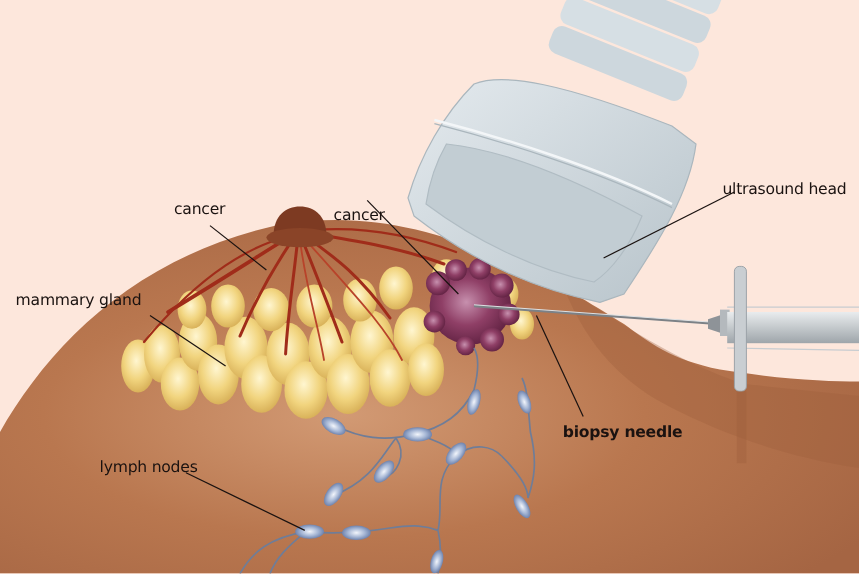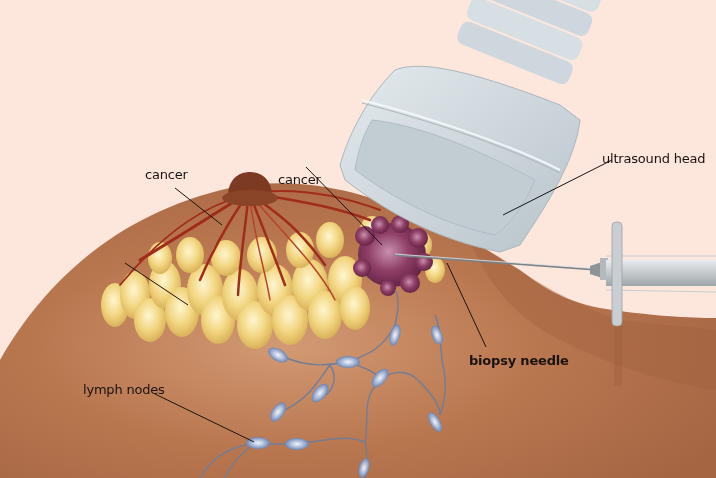--- a/index.html
+++ b/index.html
@@ -175,17 +175,18 @@
       <line x1="175" y1="188" x2="222" y2="225"></line>
       <line x1="125" y1="263" x2="188" y2="305"></line>
       <line x1="306" y1="167" x2="382" y2="245"></line>
       <line x1="612" y1="160" x2="503" y2="215"></line>
       <line x1="447" y1="263" x2="486" y2="347"></line>
       <line x1="155" y1="394" x2="254" y2="442"></line>
     </g>
   </svg>
 
   <div class="label" style="left:145px; top:167px;">cancer</div>
+  <div class="label" style="left:13px; top:243px;">mammary gland</div>
   <div class="label" style="left:278px; top:147px;margin-top:25px;">cancer</div>
   <div class="label" style="left:602px; top:151px;">ultrasound head</div>
   <div class="label" style="left:469px; top:353px;font-weight:bold;">biopsy needle</div>
   <div class="label" style="left:71px; top:382px;margin-left:12px;">lymph nodes</div>
 </div>
 
 </body></html>

